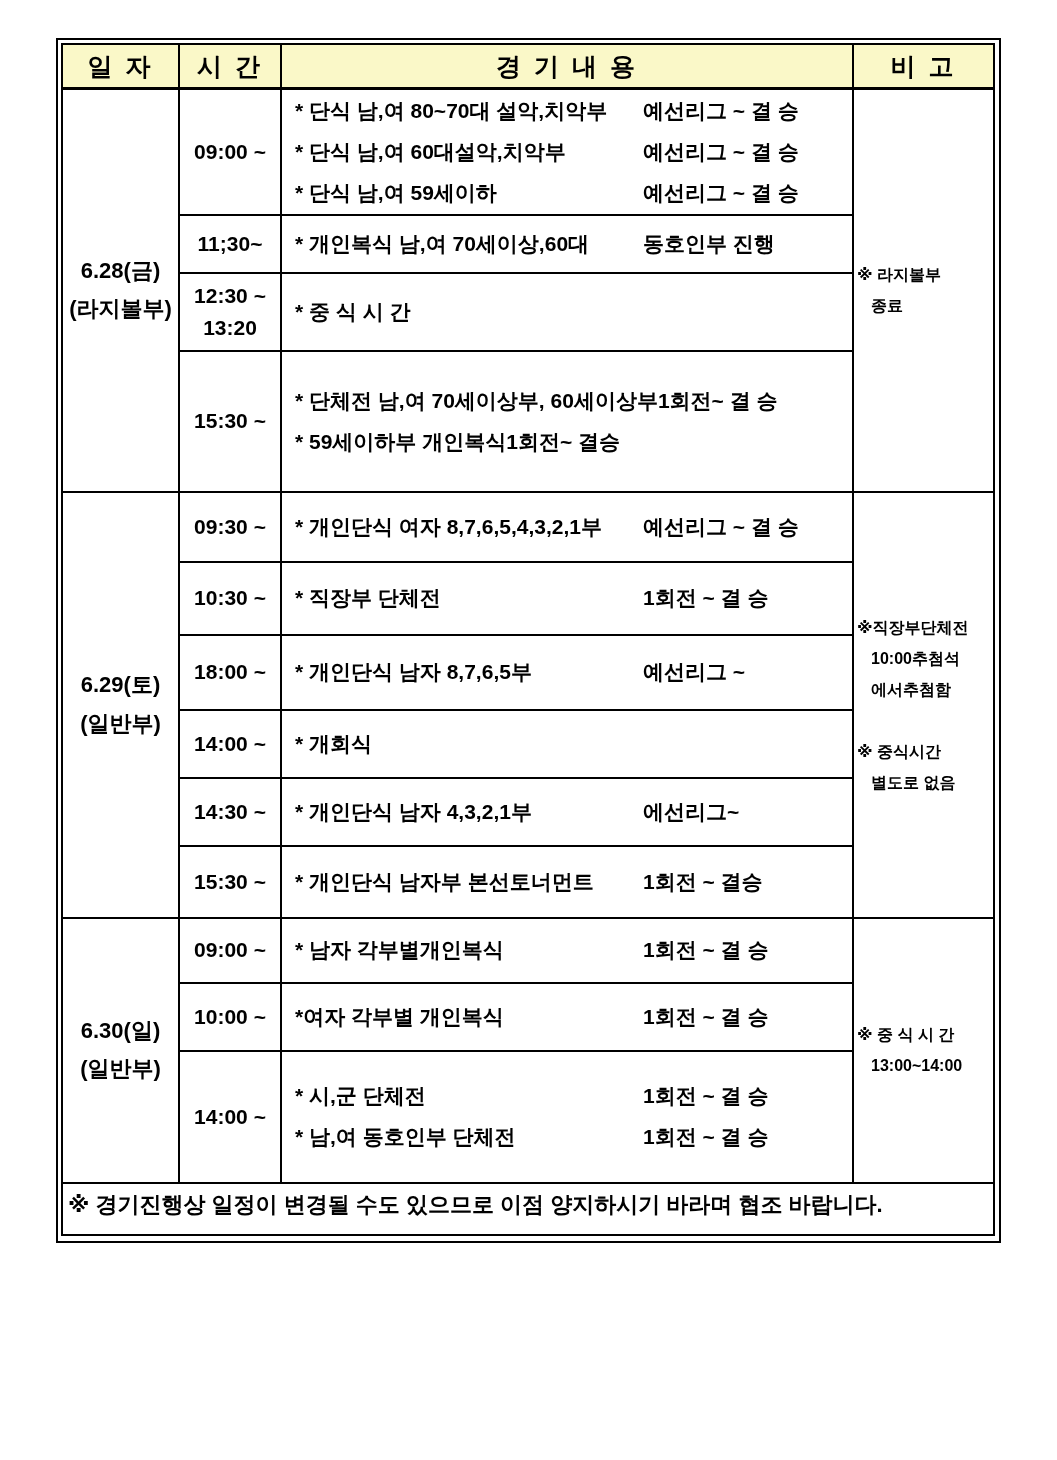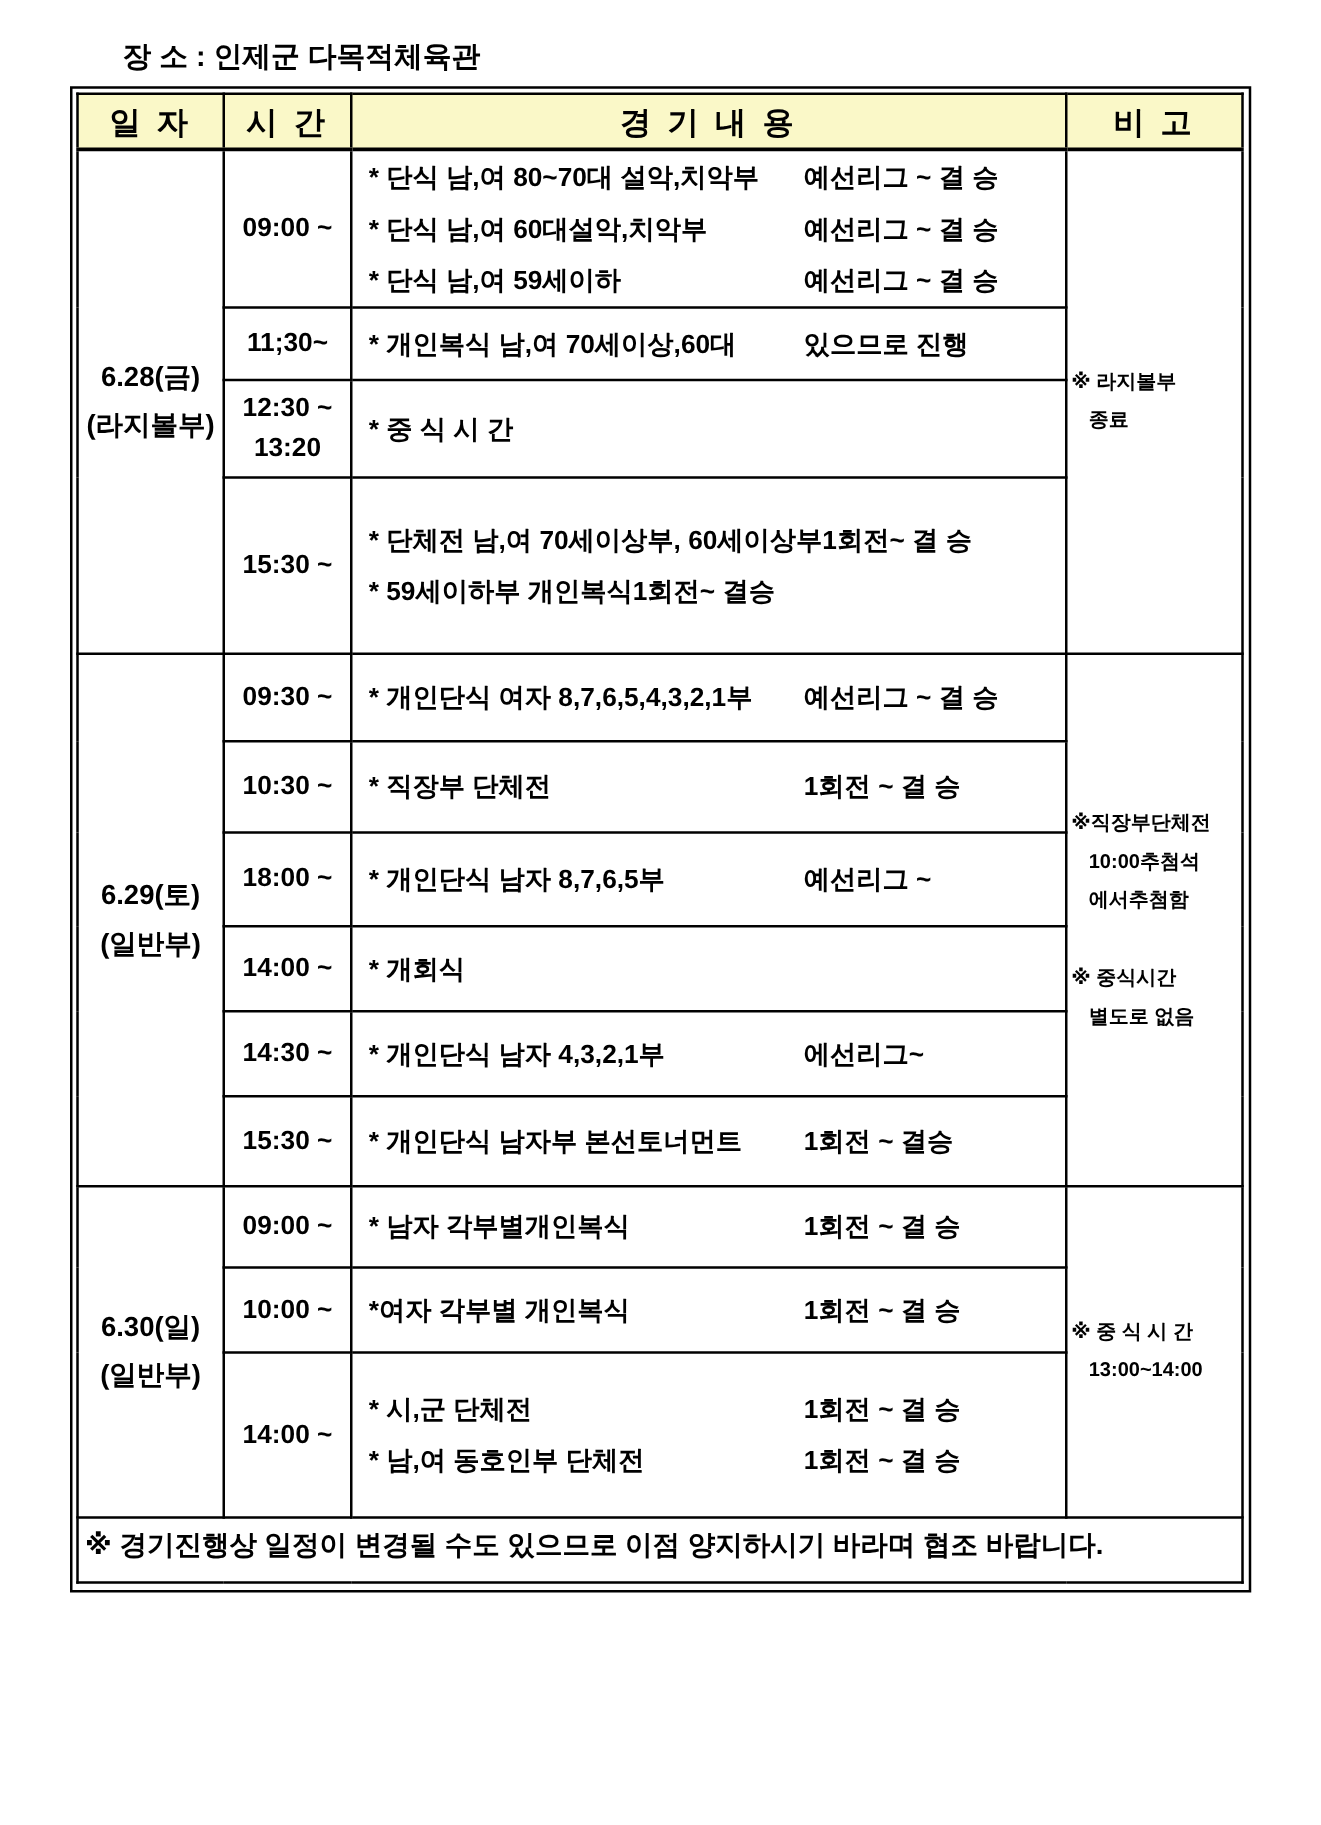--- a/index.html
+++ b/index.html
@@ -84,21 +84,20 @@
     overflow:hidden;
   }
 </style>
 </head>
 <body>
 
 <div class="page">
 
 
   <div class="doc-subtitle">
-    <span>장 소 : 인제군 다목적체육관</span>
   </div>
 
   <div class="table-outer">
     <table class="sched">
       <colgroup>
         <col style="width:117px">
           <col style="width:102px">
           <col style="width:572px">
           <col>
       </colgroup>
@@ -142,21 +141,21 @@
           </td>
         </tr>
         <tr style="height:58px">
           <td class="c-time">
             <div>11;30~</div>
           </td>
           <td class="c-content">
             <div class="content-wrap">
               <div class="cline">
                 <span class="cleft">* 개인복식 남,여 70세이상,60대</span>
-                <span class="cright">있으므로 진행</span>
+                <span class="cright">동호인부 진행</span>
               </div>
             </div>
           </td>
         </tr>
         <tr style="height:78px">
           <td class="c-time">
             <div>12:30 ~</div>
             <div>13:20</div>
           </td>
           <td class="c-content">

